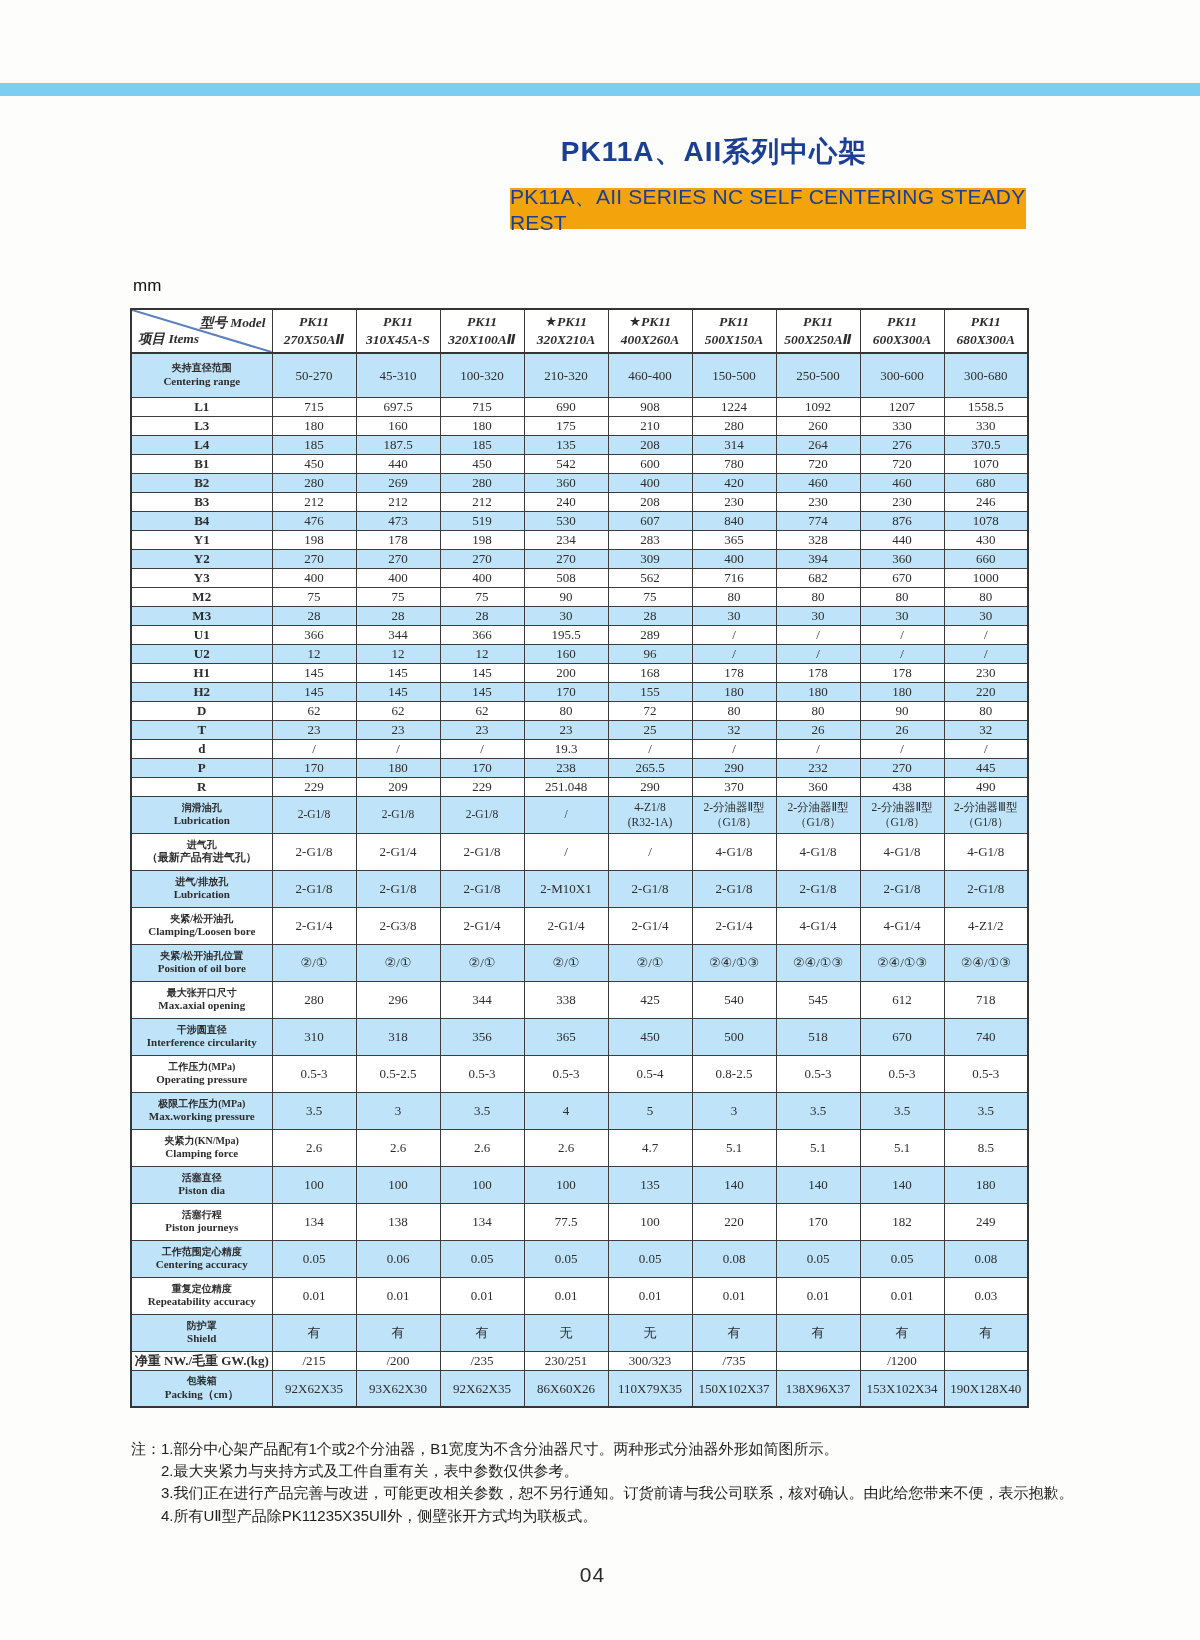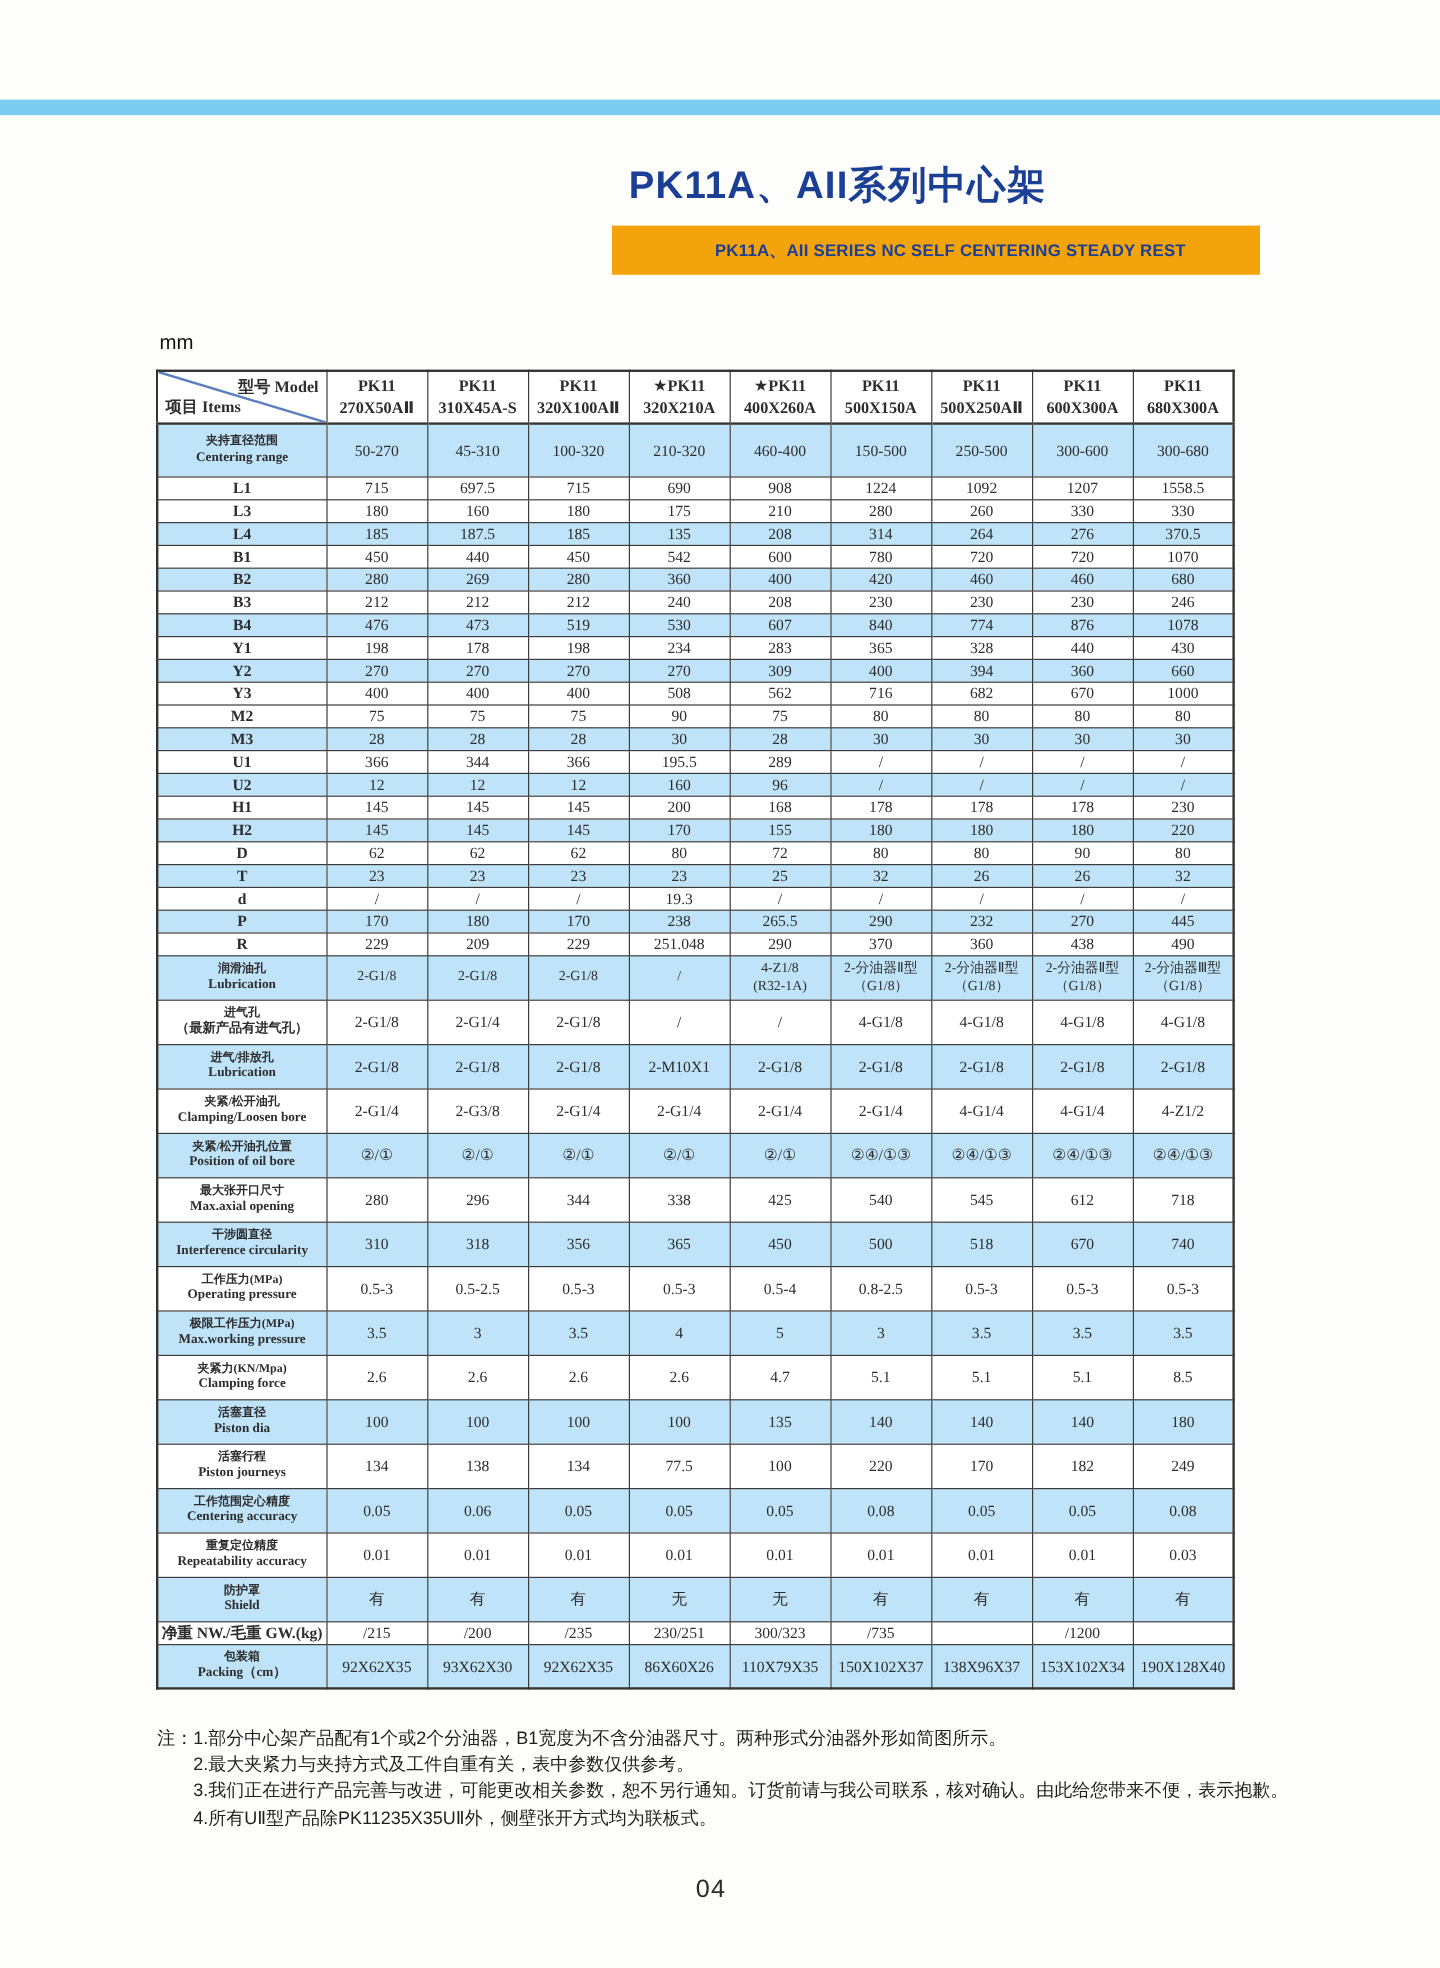--- a/index.html
+++ b/index.html
@@ -3,47 +3,47 @@
 <meta charset="utf-8">
 <style>
   html,body{margin:0;padding:0;}
   body{
     width:1200px;height:1640px;position:relative;overflow:hidden;
     background:#fdfdfc;color:#222;
     font-family:"Liberation Sans",sans-serif;
   }
   .topbar{position:absolute;left:0;top:83px;width:100%;height:13px;}
   .title{
-    position:absolute;top:133px;left:448px;width:500px;text-align:center;
-    font-size:32px;font-weight:bold;letter-spacing:1px;
+    position:absolute;top:133px;left:464px;width:500px;text-align:center;
+    font-size:28px;font-weight:bold;letter-spacing:1px;
     font-family:"Liberation Sans",sans-serif;
   }
   .banner{
     position:absolute;top:188px;left:510px;width:516px;height:41px;
     display:flex;align-items:center;justify-content:center;
-    font-size:14px;font-weight:bold;letter-spacing:.2px;padding-left:24px;
+    font-size:21px;font-weight:normal;letter-spacing:.2px;
   }
   .caption-row{
     position:absolute;top:276px;left:133px;width:894px;
     display:flex;justify-content:space-between;align-items:flex-end;
     font-size:17px;color:#111;
   }
   .caption-row .unit{padding-right:52px;font-size:17px;}
   table.spec-table{
     position:absolute;top:308px;left:130px;width:897px;
     border-collapse:collapse;table-layout:fixed;
     border:2px solid #353535;
     font-family:"Liberation Serif","DejaVu Sans",serif;
   }
   table.spec-table td{
     border:1px solid #3c3c3c;text-align:center;vertical-align:middle;
     padding:1px 2px;color:#2d2d2d;font-size:13px;line-height:1.18;
     white-space:pre-line;overflow:hidden;
   }
-  tr.header-row{height:44px;}
+  tr.header-row{height:44px;font-style:italic;}
   tr.header-row td{font-weight:bold;font-size:13.5px;line-height:1.35;border-bottom:2px solid #353535;background:#fff;}
   tr.single{height:19px;}
   tr.tall{height:37px;}
   tr.first-tall{height:44px;}
   tr.row-blue td{background:#bfe3f8;}
   tr.row-white td{background:#ffffff;}
   td.label-cell{font-weight:bold;}
   td.label-cell .cn{font-size:10px;font-weight:bold;line-height:1.25;}
   td.label-cell .en{font-size:11px;font-weight:bold;line-height:1.2;font-family:"Liberation Serif",serif;}
   tr.small-values td.value-cell{font-size:11.5px;line-height:1.25;}

